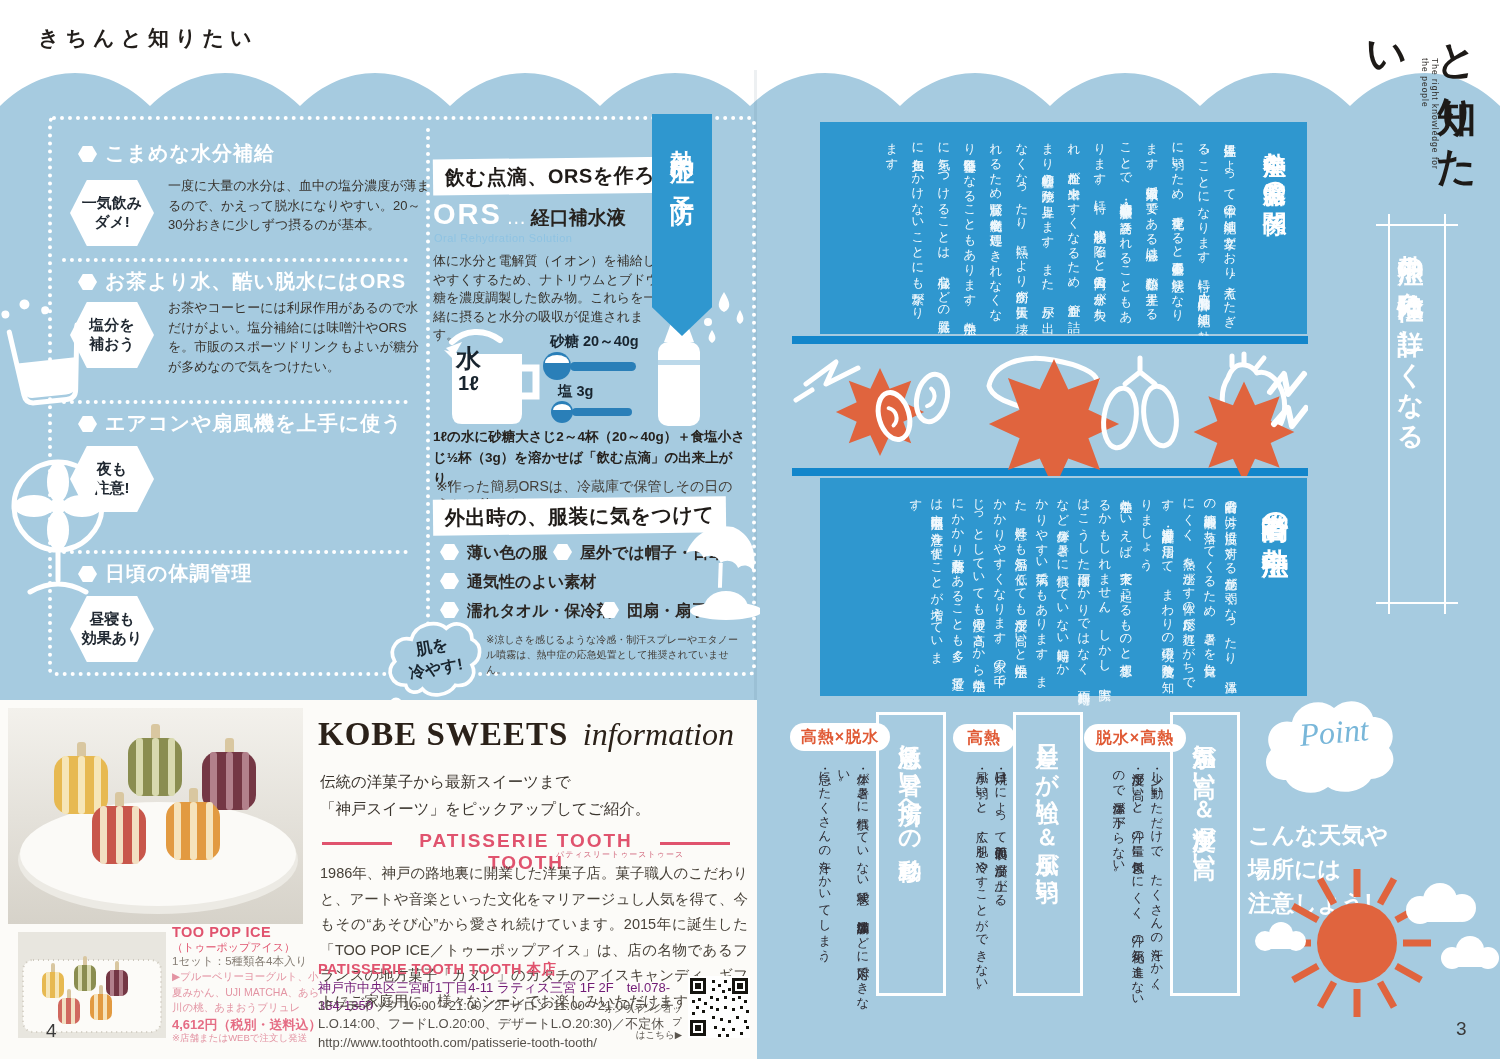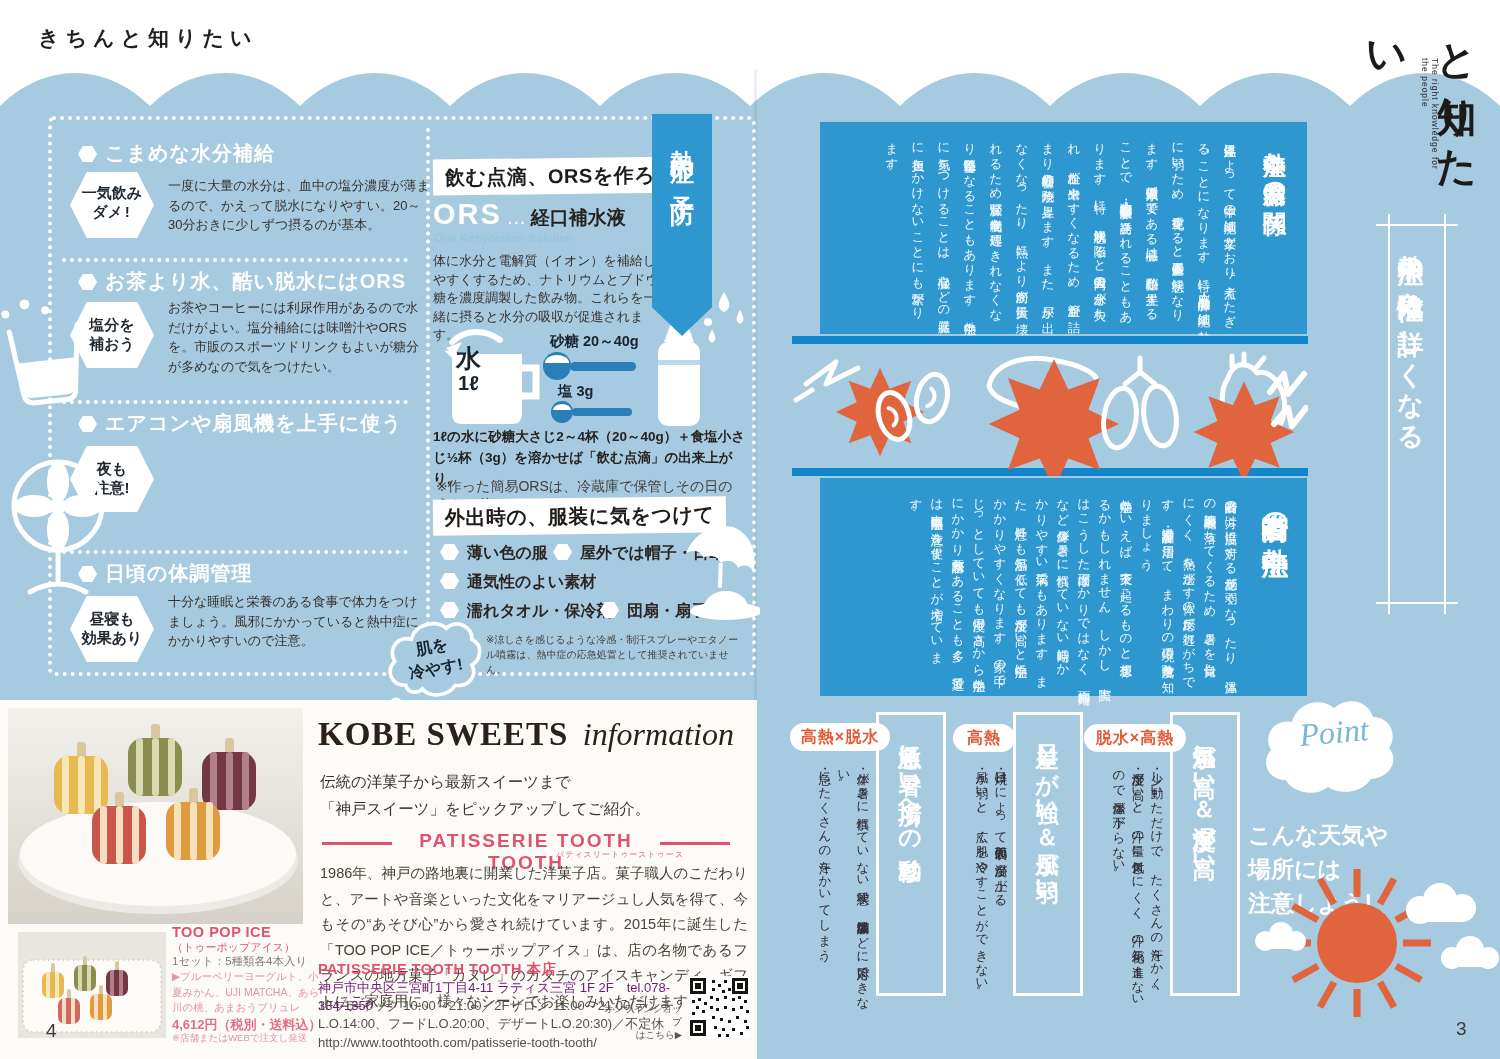--- a/index.html
+++ b/index.html
@@ -48,37 +48,36 @@
 
   <div class="abs bold" style="left:38px;top:24px;font-size:21px;letter-spacing:6px;color:#231f1c;">きちんと知りたい</div>
 
   <div class="abs dotbox" style="left:48px;top:116px;width:700px;height:552px;"></div>
   <div class="abs dot-v" style="left:426px;top:128px;height:530px;"></div>
   <div class="abs dot-h" style="left:62px;top:258px;width:346px;"></div>
   <div class="abs dot-h" style="left:62px;top:400px;width:346px;"></div>
   <div class="abs dot-h" style="left:62px;top:550px;width:346px;"></div>
 
   <div class="abs sec-h" style="left:78px;top:140px;"><span class="hex"></span><span>こまめな水分補給</span></div>
-  <div class="abs badge-hex" style="left:70px;top:172px;font-family:Liberation Mono, monospace;">一気飲み
+  <div class="abs badge-hex" style="left:70px;top:180px;">一気飲み
 ダメ!</div>
   <div class="abs sec-b" style="left:168px;top:176px;">一度に大量の水分は、血中の塩分濃度が薄まるので、かえって脱水になりやすい。20～30分おきに少しずつ摂るのが基本。</div>
 
   <div class="abs sec-h" style="left:78px;top:268px;"><span class="hex"></span><span>お茶より水、酷い脱水にはORS</span></div>
   <div class="abs badge-hex" style="left:70px;top:302px;">塩分を
 補おう</div>
   <div class="abs sec-h" style="left:78px;top:410px;"><span class="hex"></span><span>エアコンや扇風機を上手に使う</span></div>
 
   <div class="abs sec-b" style="left:168px;top:298px;">お茶やコーヒーには利尿作用があるので水だけがよい。塩分補給には味噌汁やORSを。市販のスポーツドリンクもよいが糖分が多めなので気をつけたい。</div>
   <div class="abs badge-hex" style="left:70px;top:446px;">夜も
 注意!</div>
 
   <div class="abs sec-h" style="left:78px;top:560px;"><span class="hex"></span><span>日頃の体調管理</span></div>
   <div class="abs badge-hex" style="left:70px;top:596px;">昼寝も
 効果あり</div>
-  <div class="abs sec-b" style="left:168px;top:592px;">十分な睡眠と栄養のある食事で体力をつけましょう。風邪にかかっていると熱中症にかかりやすいので注意。</div>
 
   <svg class="abs" style="left:0px;top:296px;" width="104" height="118">
     <g transform="rotate(-6 50 60)" stroke="#ffffff" stroke-width="5" fill="none" stroke-linecap="round">
       <path d="M12,32 L20,96 Q21,105 30,105 L62,105 Q71,105 72,96 L80,32"></path>
       <path d="M17,64 L21,95 Q22,100 30,100 L62,100 Q70,100 71,95 L75,64 Z" fill="#ffffff" stroke="none"></path>
       <circle cx="10" cy="14" r="4" fill="#ffffff" stroke="none"></circle>
       <circle cx="30" cy="6" r="5" fill="#ffffff" stroke="none"></circle>
       <circle cx="50" cy="14" r="4" fill="#ffffff" stroke="none"></circle>
     </g>
   </svg>

